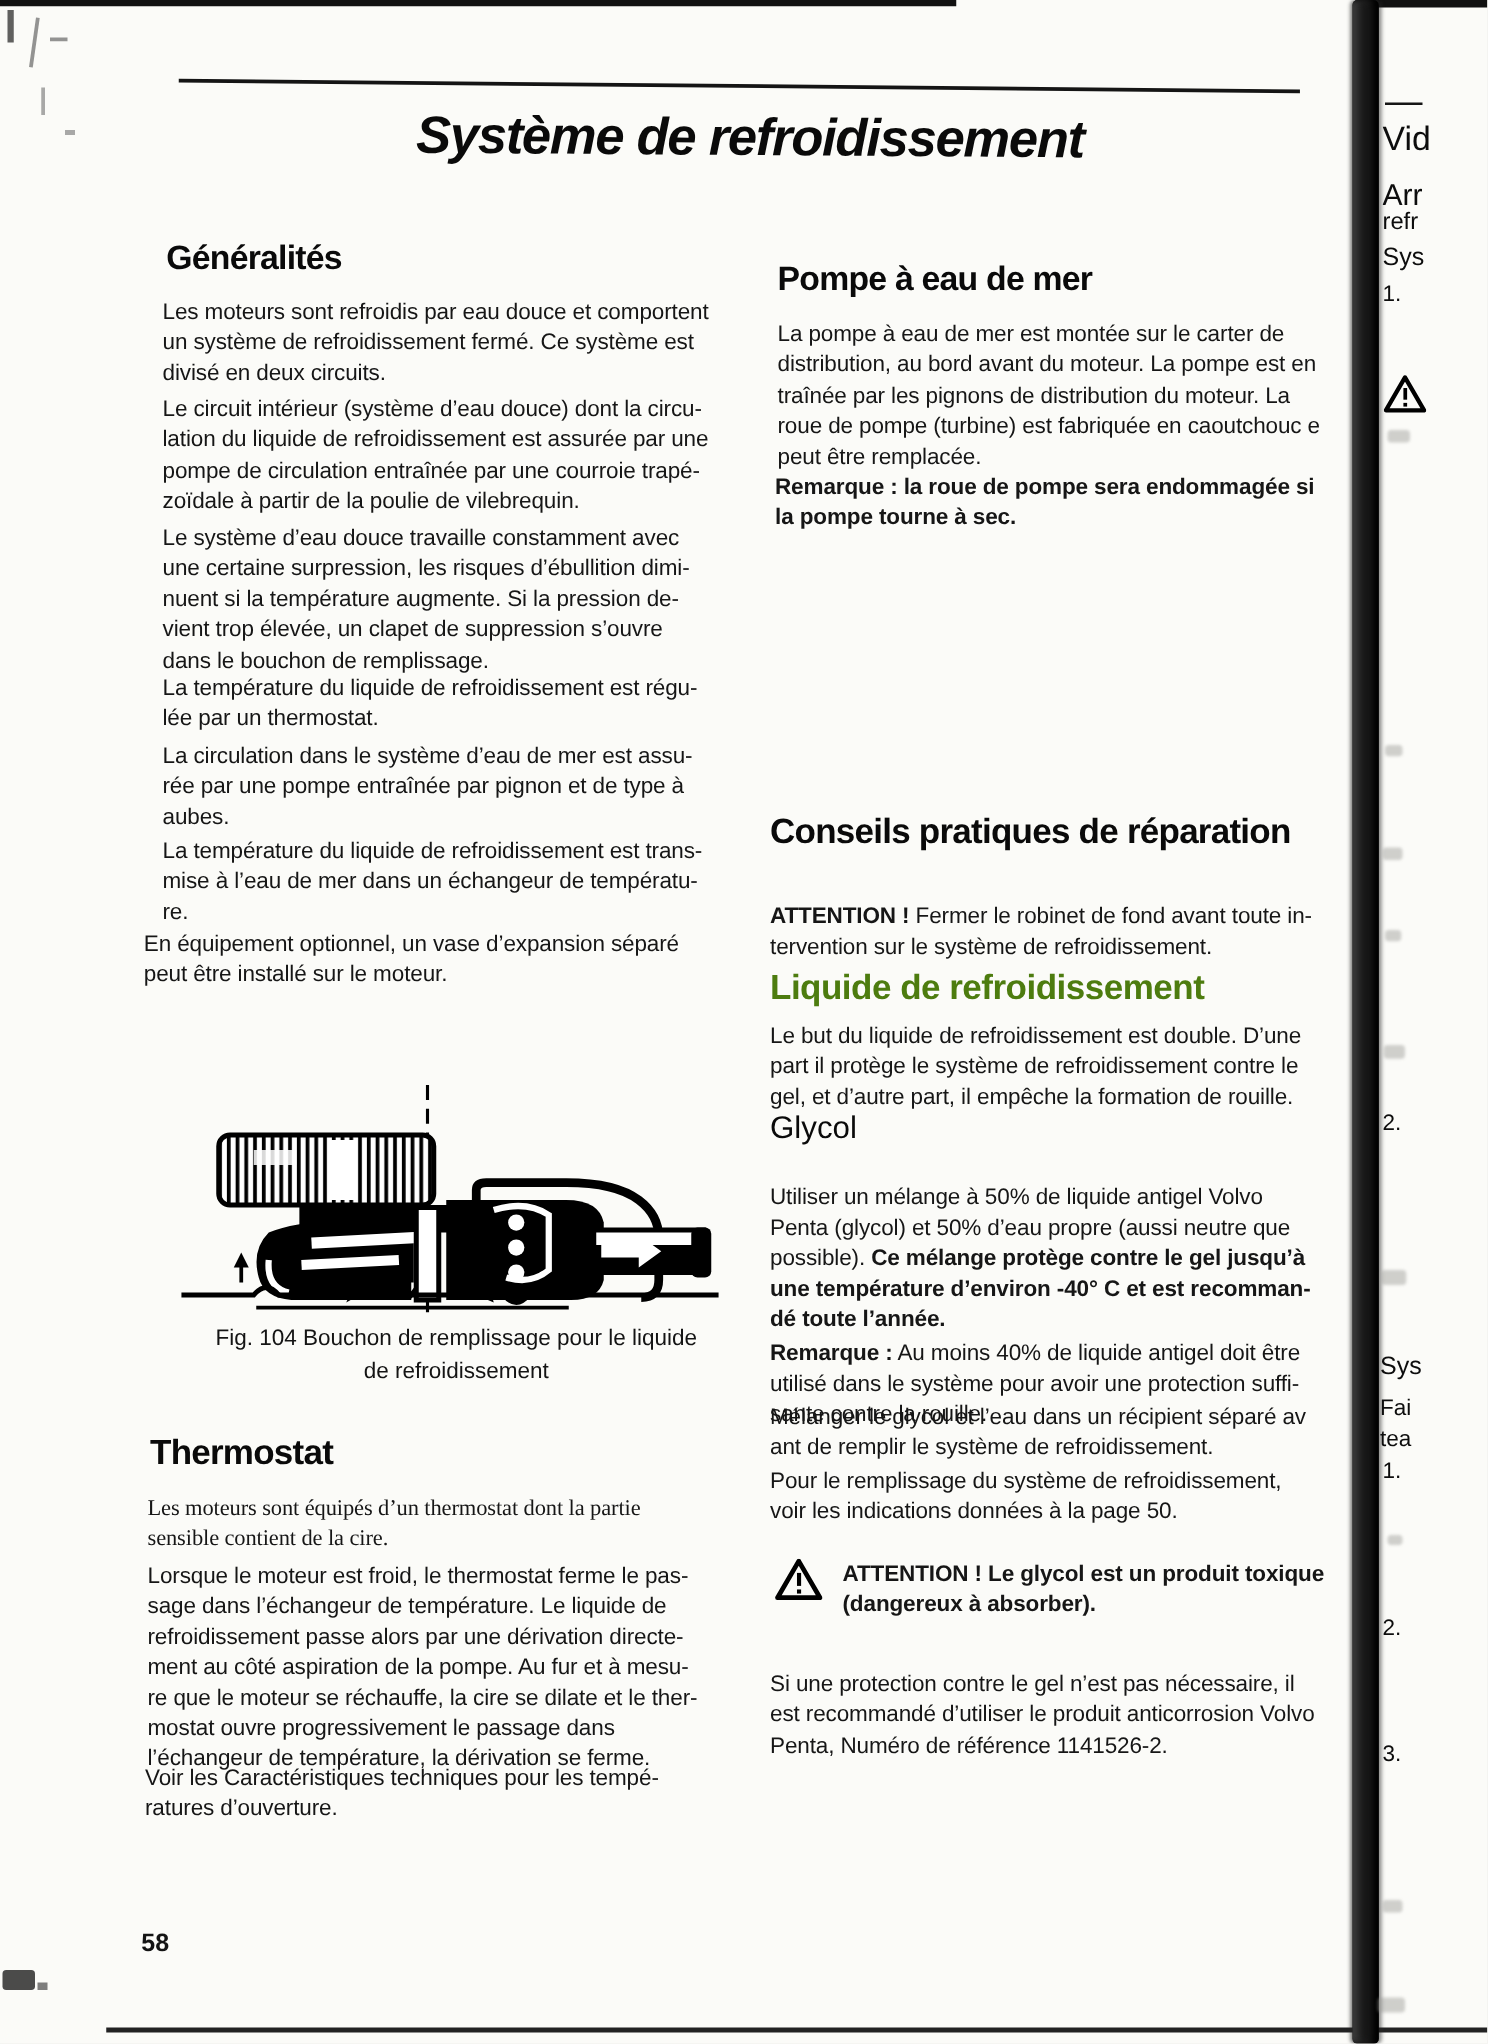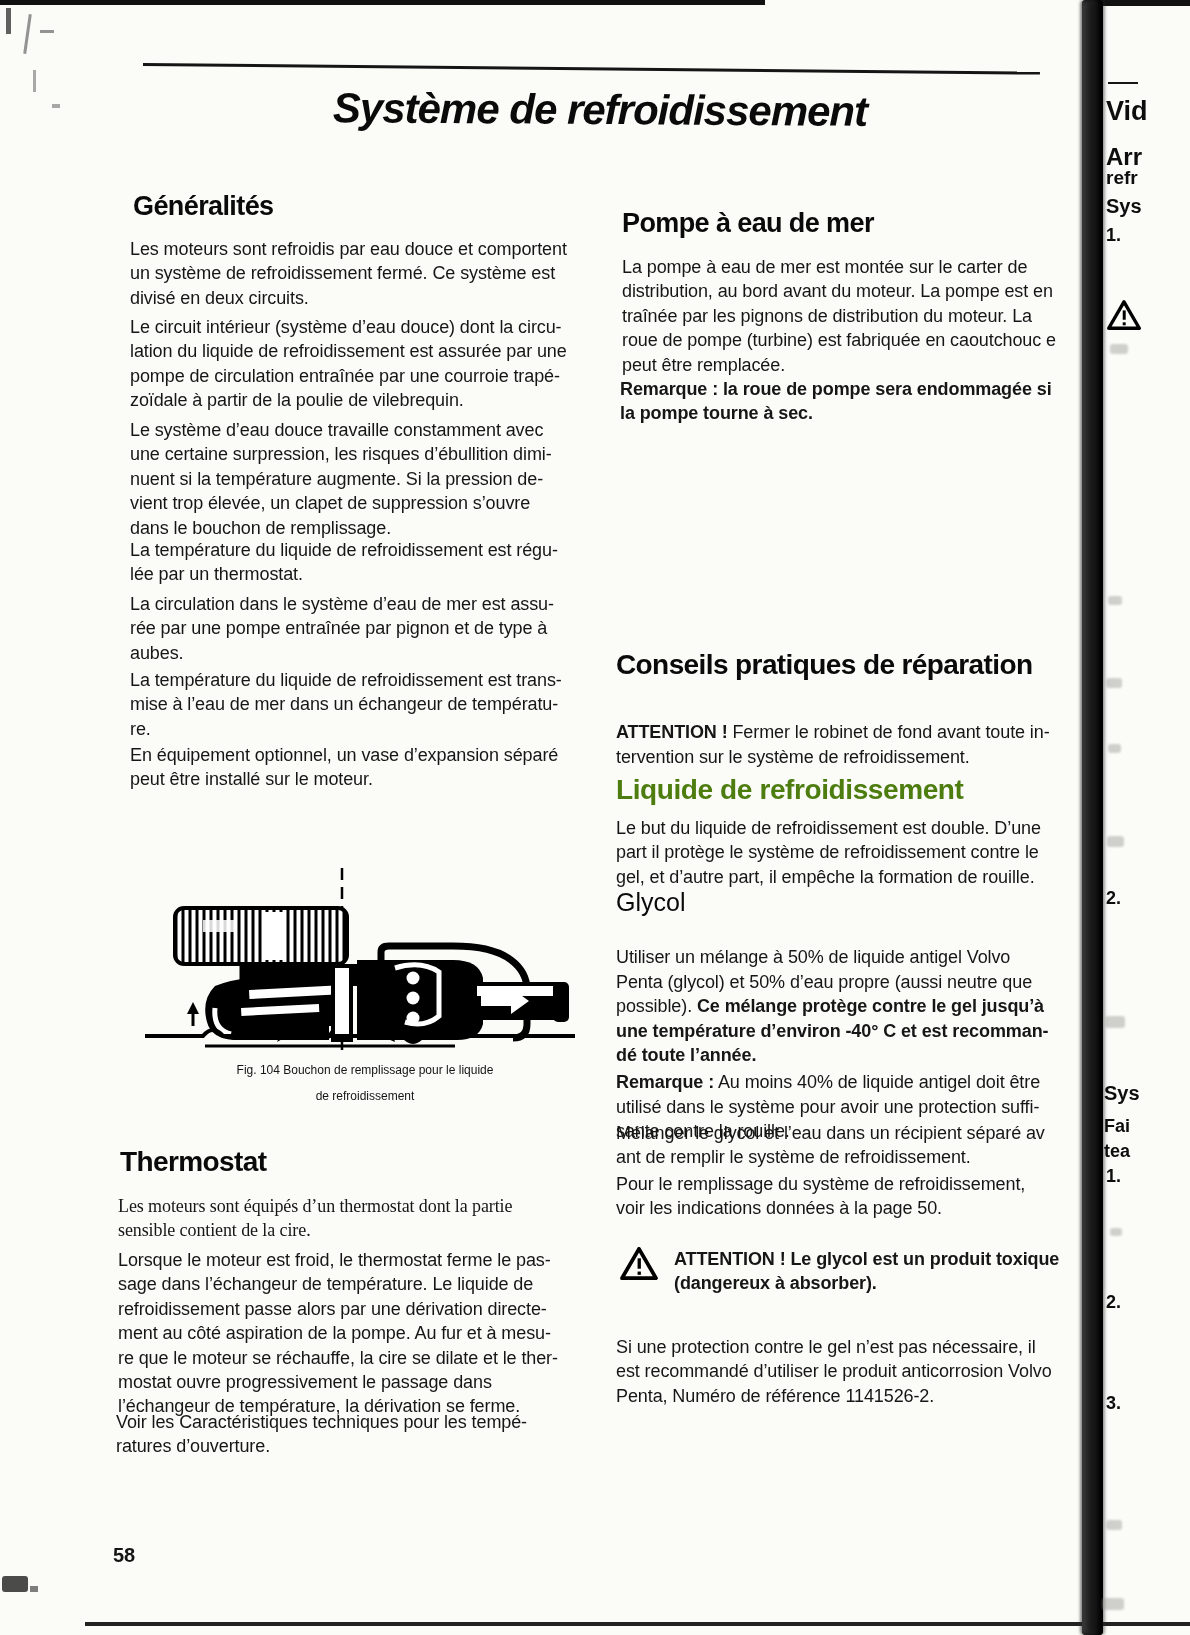--- a/index.html
+++ b/index.html
@@ -11,27 +11,27 @@
   }
   .abs{position:absolute;}
   .para{white-space:pre-line;font-size:18px;line-height:24.4px;color:#161616;letter-spacing:-0.1px;}
   .b{font-weight:bold;}
   .title{font-size:42px;font-weight:bold;font-style:italic;letter-spacing:-1px;color:#0a0a0a;
          text-align:center;transform:rotate(0.4deg);}
   .h1{font-size:27px;font-weight:bold;letter-spacing:-0.6px;color:#0a0a0a;}
   .h2{font-size:28px;font-weight:bold;letter-spacing:-0.4px;color:#4d7c0f;}
   .h3{font-size:25px;font-weight:normal;color:#0a0a0a;}
   .rule{background:#151515;}
-  .caption{font-size:12px;line-height:26px;text-align:center;white-space:pre-line;}
+  .caption{font-size:18px;line-height:26px;text-align:center;white-space:pre-line;}
   .pageno{font-size:20px;font-weight:bold;}
   
   .gutter{left:1082px;top:0;width:21px;height:1635px;background:#181818;
           box-shadow:inset -5px 0 5px #000,inset 5px 0 6px #3a3a3a, -2px 0 3px rgba(40,40,40,.55), 2px 0 3px rgba(40,40,40,.45);
           filter:blur(.6px);border-radius:4px;}
-  .frag{left:1106px;color:#0d0d0d;font-weight:bold;white-space:nowrap;overflow:hidden;}
+  .frag{left:1106px;color:#0d0d0d;font-weight:normal;white-space:nowrap;overflow:hidden;}
   .smudge{background:#9a9a96;opacity:.45;filter:blur(1.2px);border-radius:3px;}
   .artifact{background:#2c2c2c;}
   .tri{width:38px;height:34px;}
 </style>
 </head>
 <body>
 
 <div id="page">
 
   <div class="abs artifact" style="left:0;top:0;width:765px;height:5px;background:#111;"></div>
@@ -62,21 +62,21 @@
 vient trop élevée, un clapet de suppression s’ouvre
 dans le bouchon de remplissage.</div>
   <div class="abs para" style="left:130px;top:538px;width:500px;">La température du liquide de refroidissement est régu-
 lée par un thermostat.</div>
   <div class="abs para" style="left:130px;top:592px;width:500px;">La circulation dans le système d’eau de mer est assu-
 rée par une pompe entraînée par pignon et de type à
 aubes.</div>
   <div class="abs para" style="left:130px;top:668px;width:500px;">La température du liquide de refroidissement est trans-
 mise à l’eau de mer dans un échangeur de températu-
 re.</div>
-  <div class="abs para" style="left:130px;top:743px;width:500px;">En équipement optionnel, un vase d’expansion séparé
+  <div class="abs para" style="left:115px;top:743px;width:500px;">En équipement optionnel, un vase d’expansion séparé
 peut être installé sur le moteur.</div>
 
   <svg class="abs" style="left:145px;top:868px;" width="430" height="182" viewBox="0 0 430 182">
     <defs>
       <pattern id="knurl" width="7" height="10" patternUnits="userSpaceOnUse">
         <rect width="7" height="10" fill="#fff"></rect>
         <rect x="1.5" width="3" height="10" fill="#000"></rect>
       </pattern>
     </defs>
 

